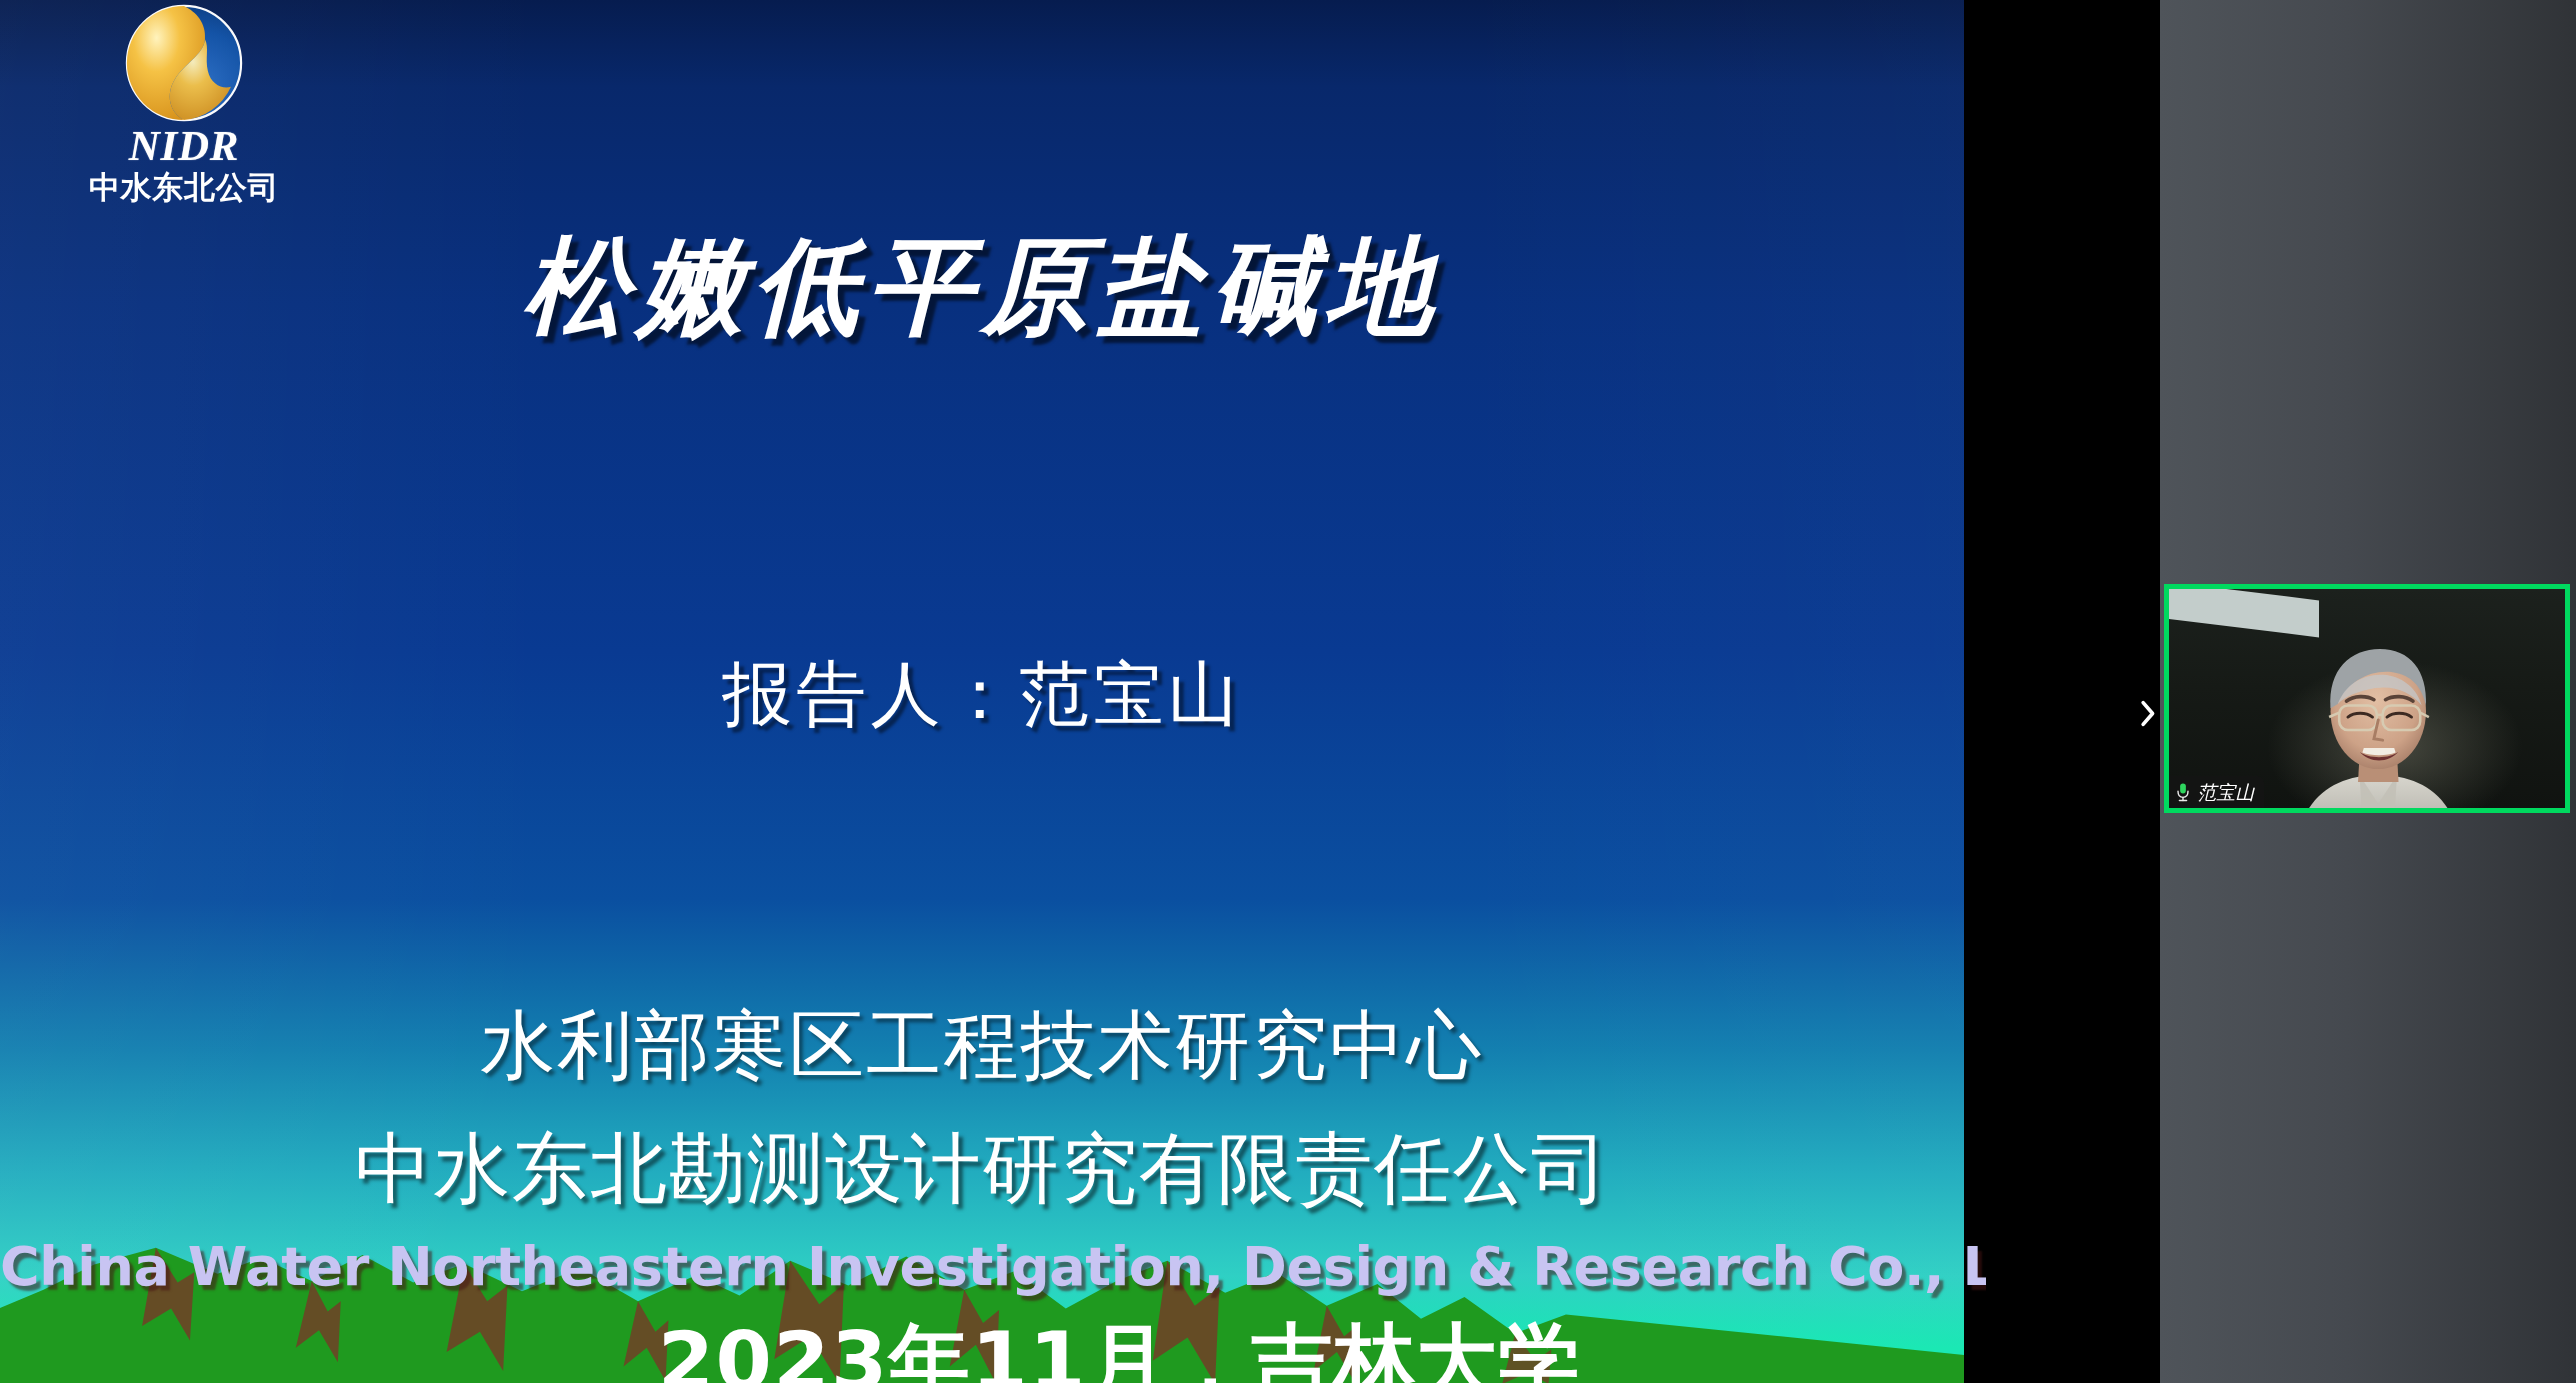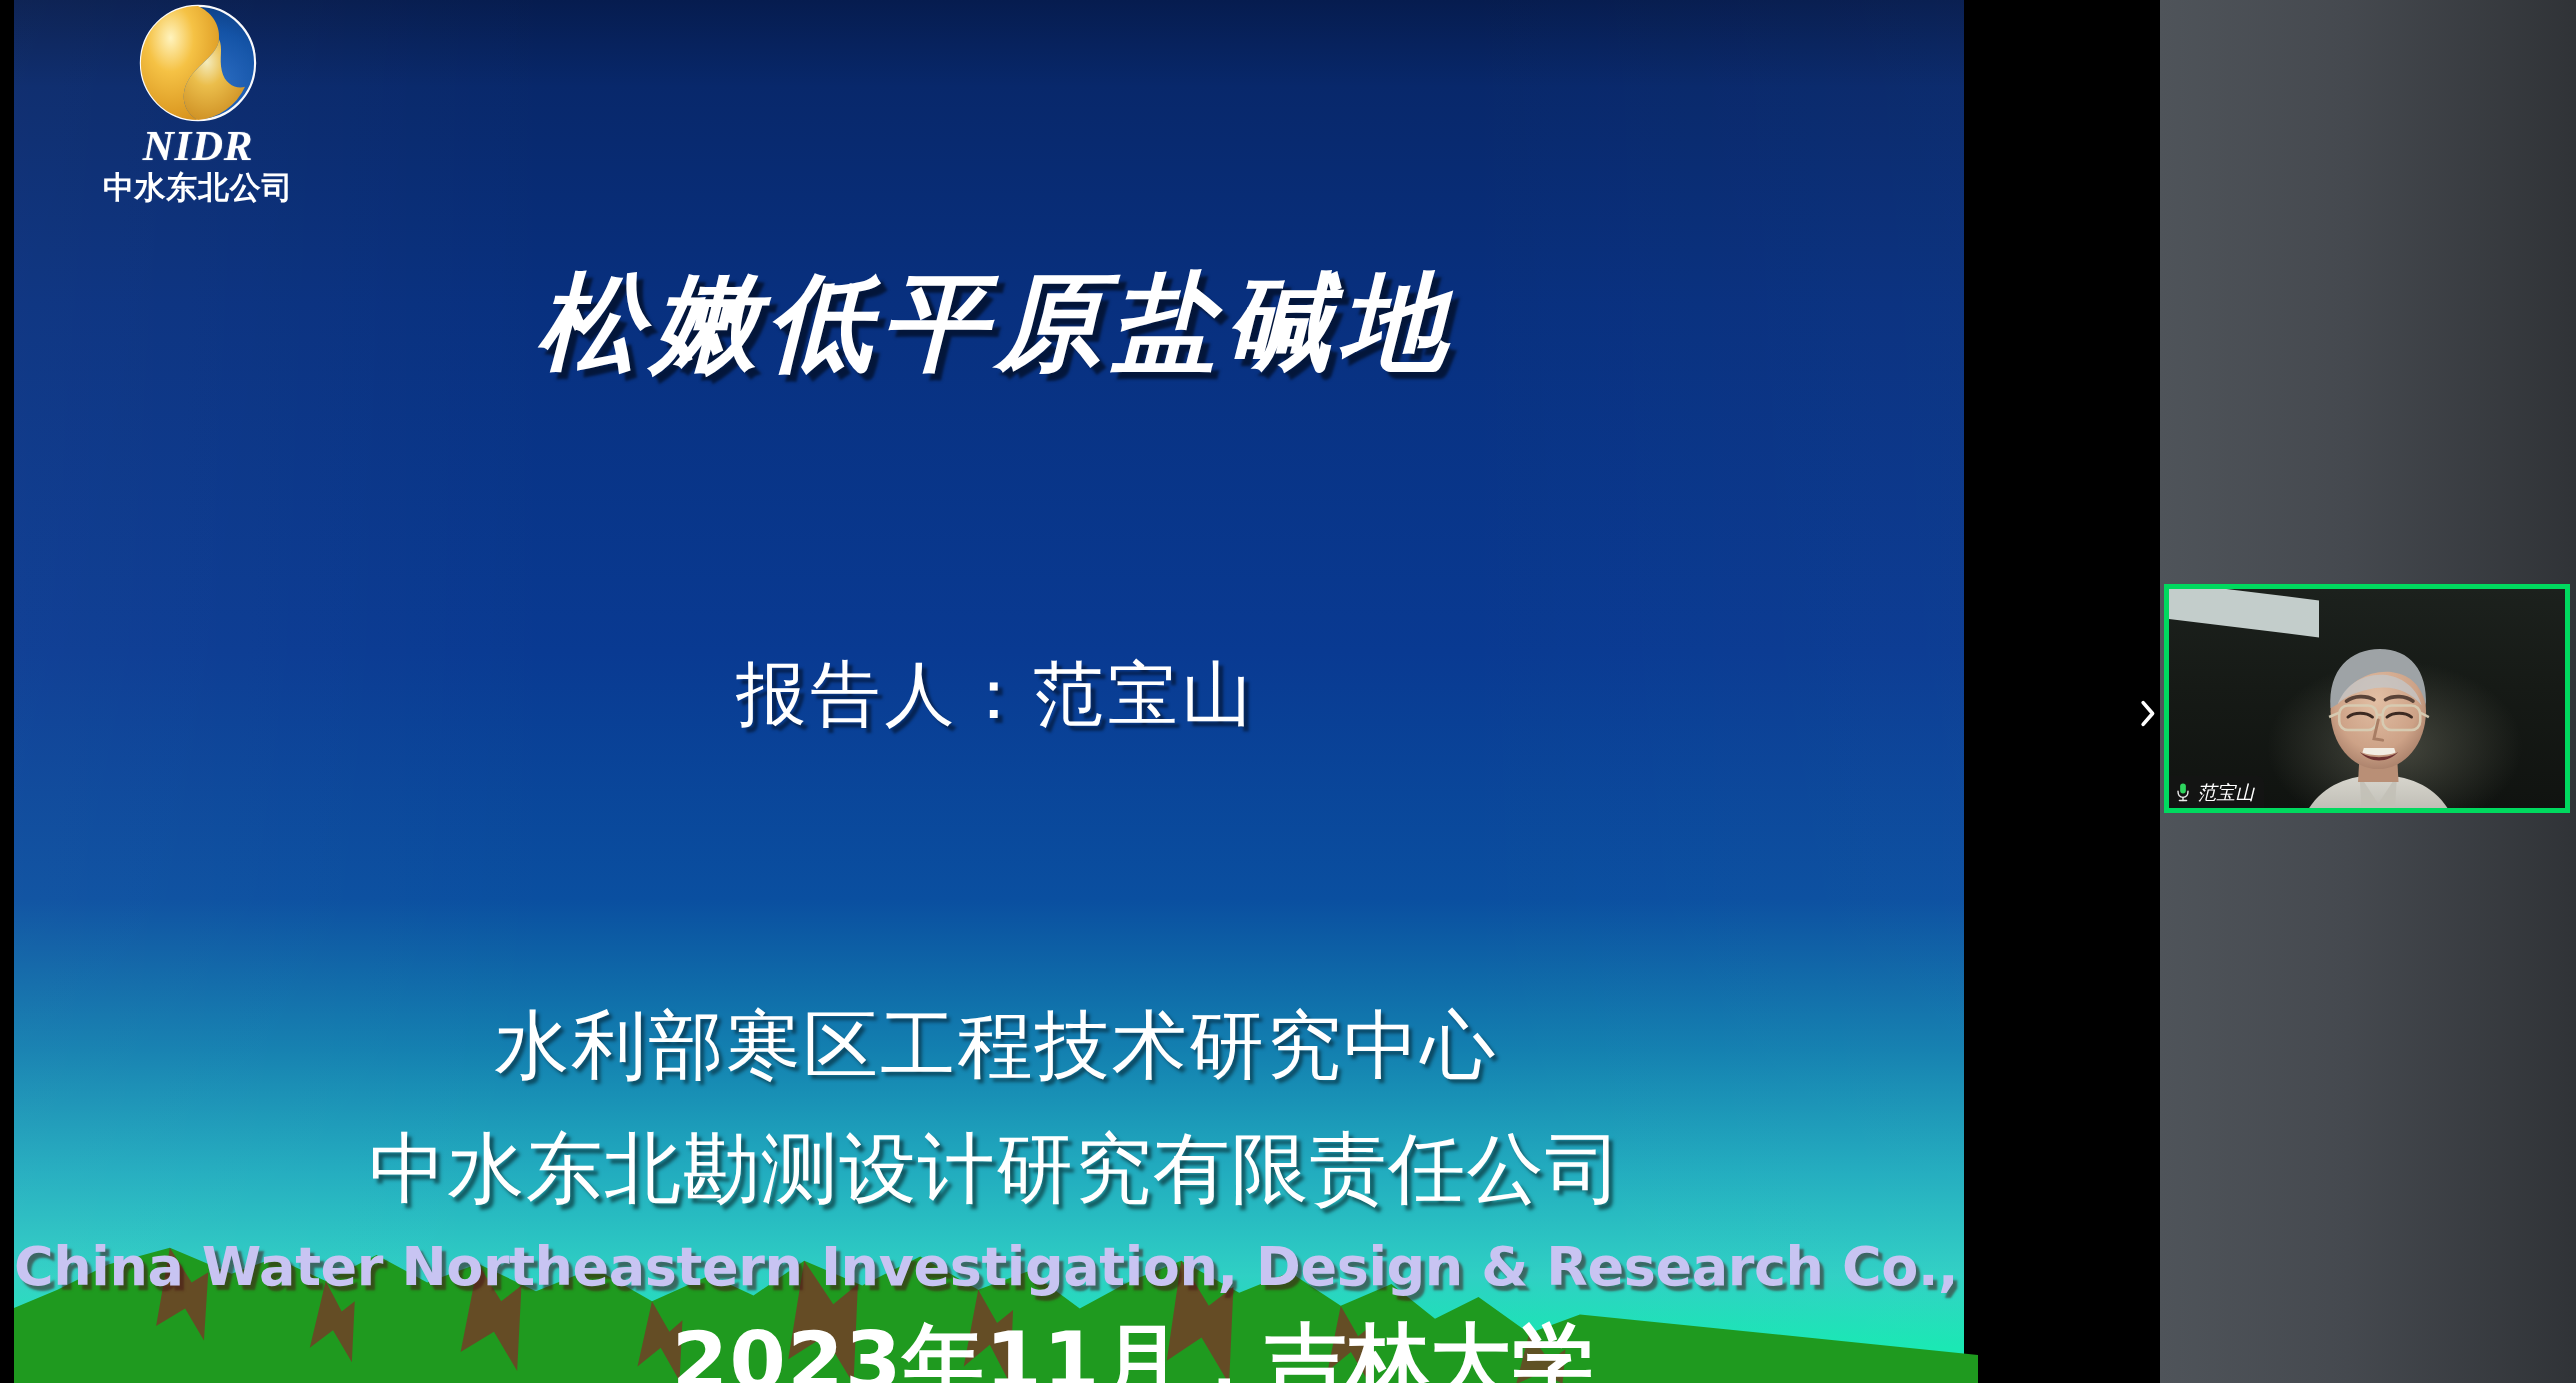--- a/index.html
+++ b/index.html
@@ -16,35 +16,36 @@
     position: relative;
     width: 2576px;
     height: 1384px;
     background: #000000;
     overflow: hidden;
   }
 
   
   .slide-stage {
     position: absolute;
-    left: 14px;
+    left: 0;
     top: 0;
     width: 1964px;
     height: 1384px;
     overflow: hidden;
     background: linear-gradient(to bottom,
         #061c4f 0px,
         #08286b 87px,
         #08307f 304px,
         #093a92 652px,
         #0a4fa0 899px,
         #1380b0 1051px,
         #22adbf 1174px,
         #2fd0c4 1276px,
         #17e8b3 1348px);
+    padding-left: 22px;
   }
 
   
   .slide-sheen {
     position: absolute;
     inset: 0;
     background: linear-gradient(to right,
         rgba(255,255,255,0.035) 0%,
         rgba(255,255,255,0.00) 28%,
         rgba(255,255,255,0.00) 72%,
@@ -99,21 +100,20 @@
   .title-line {
     font-family: "DejaVu Serif", serif;
     font-weight: bold;
     font-style: italic;
     color: #ffffff;
     font-size: 106px;
     line-height: 1.30;
     letter-spacing: 8.7px;
     text-shadow: 6.5px 6.5px 2.9px rgba(0,0,0,0.55);
     white-space: nowrap;
-    margin-top: 36px;
   }
   .title-line.l2 { letter-spacing: 10px; }
 
   
   .presenter {
     position: absolute;
     left: 0;
     top: 656px;
     width: 1964px;
     text-align: center;

